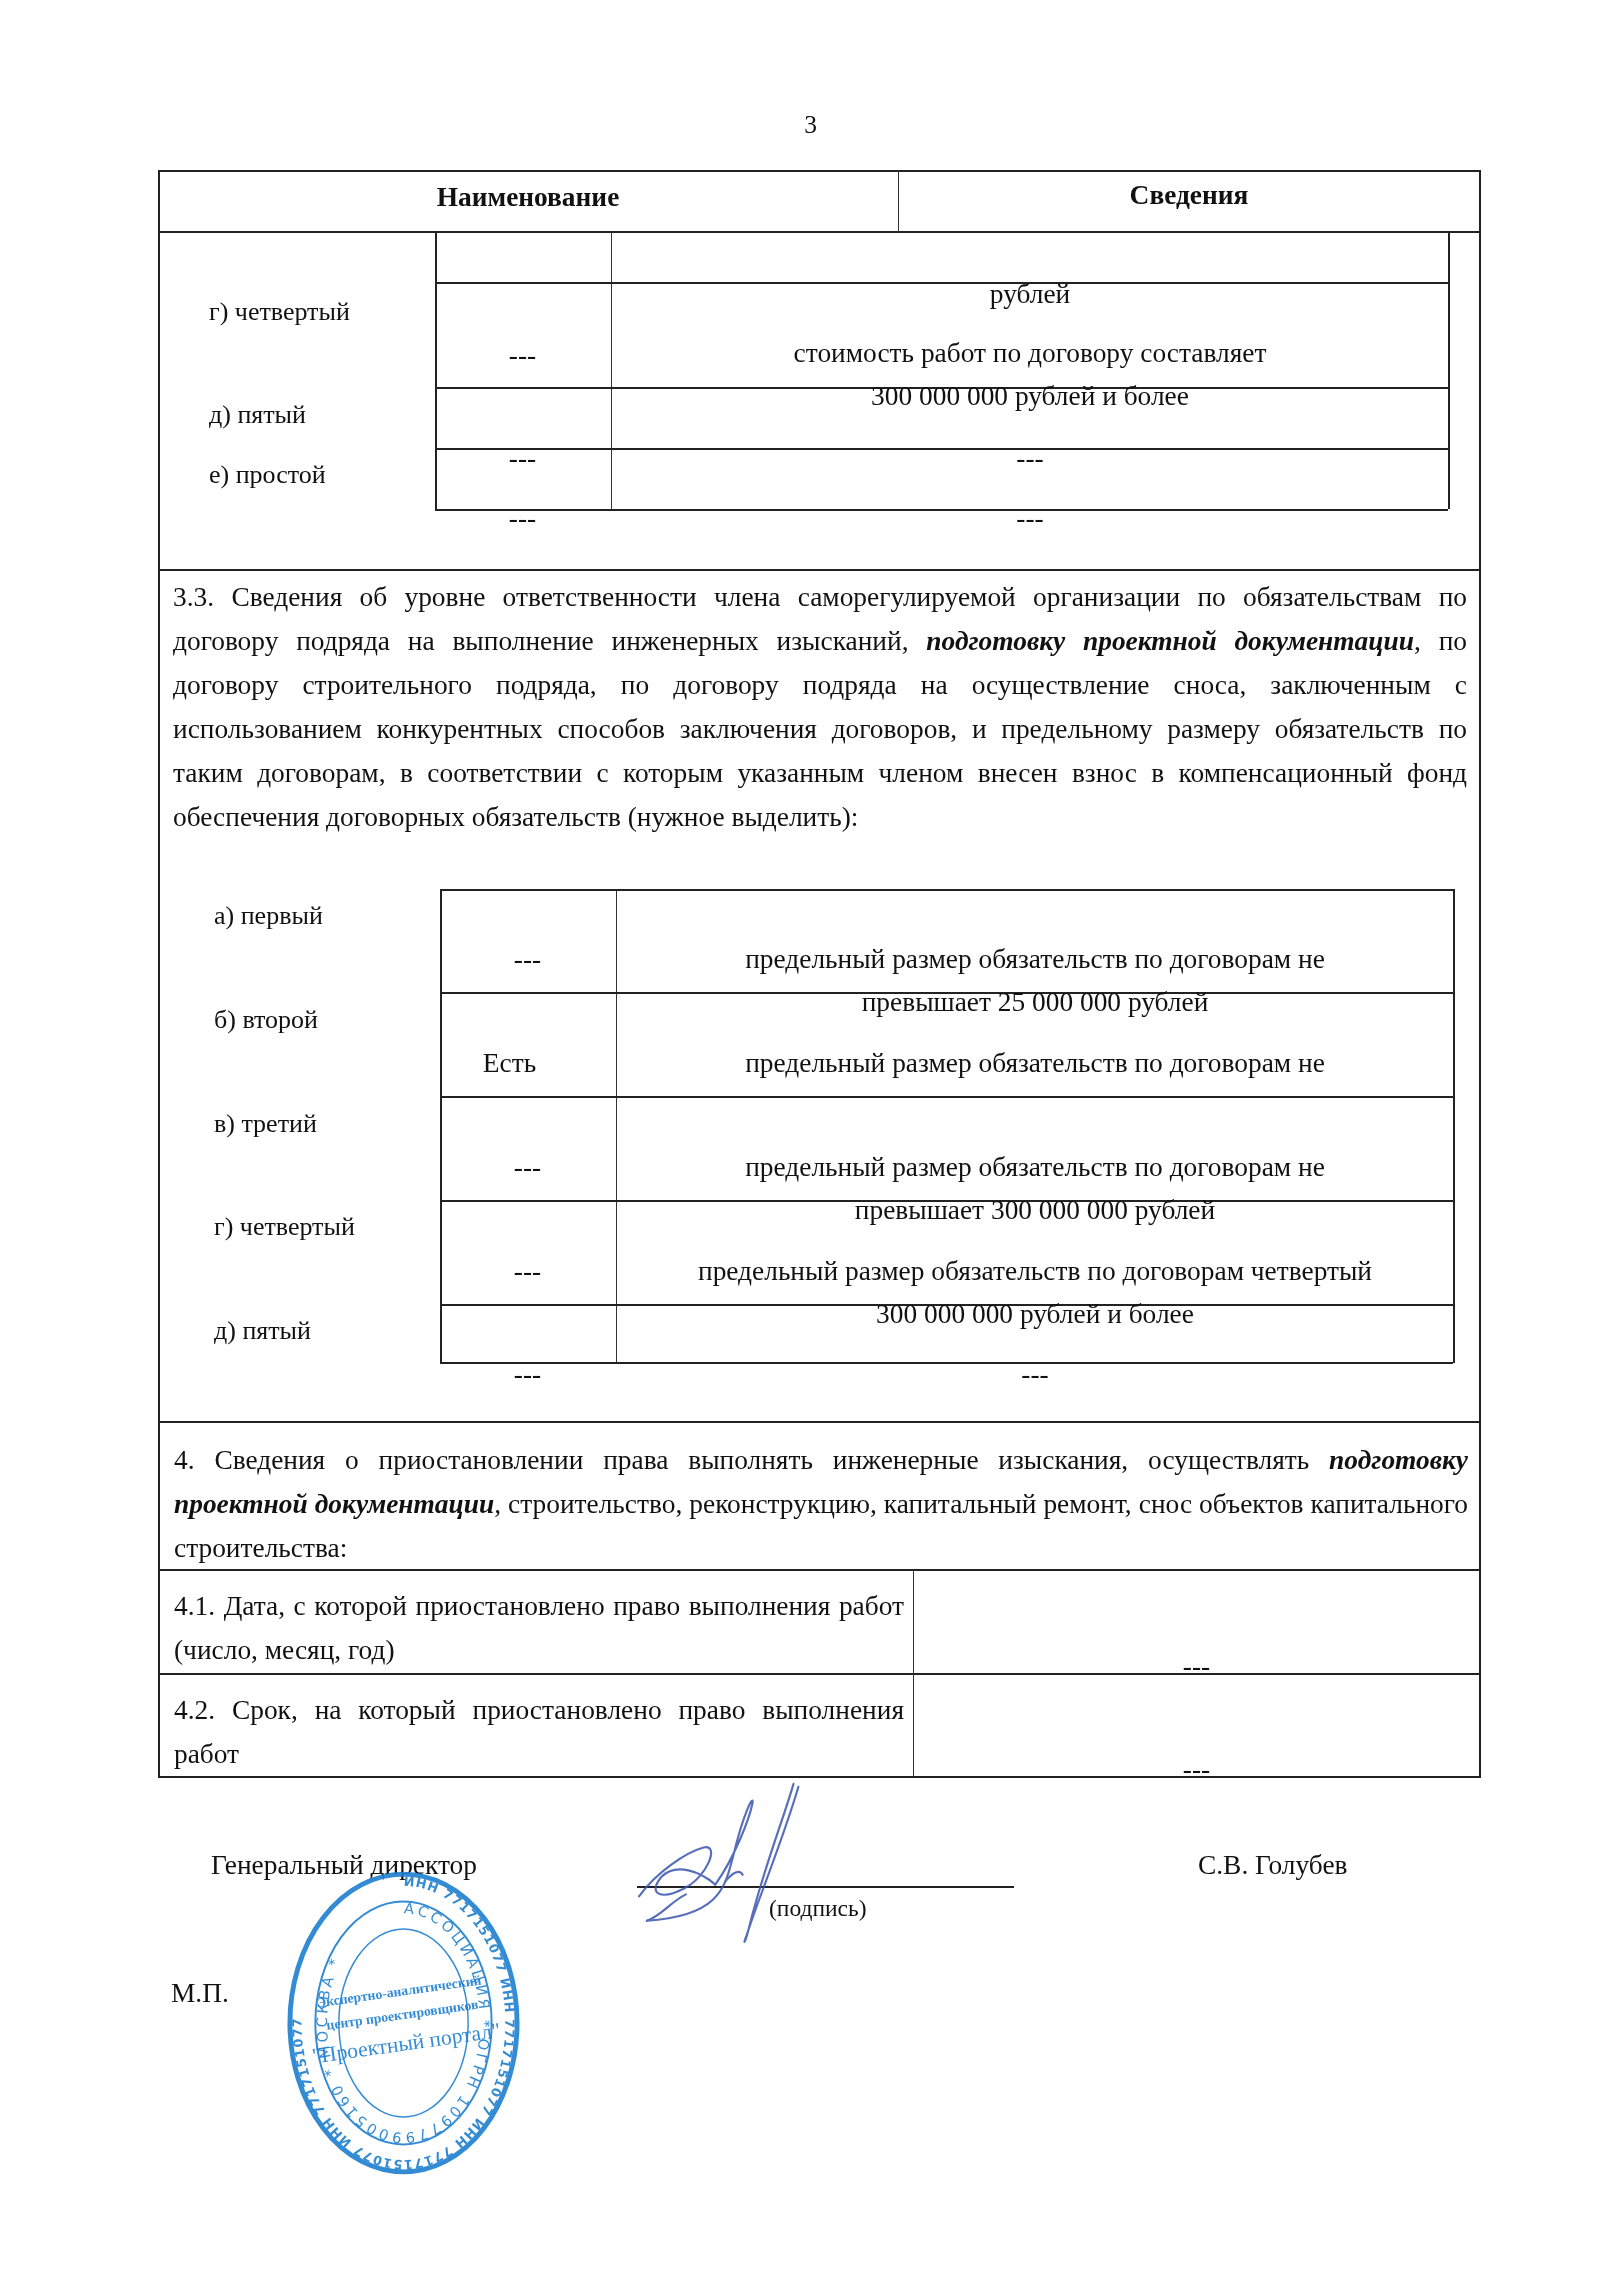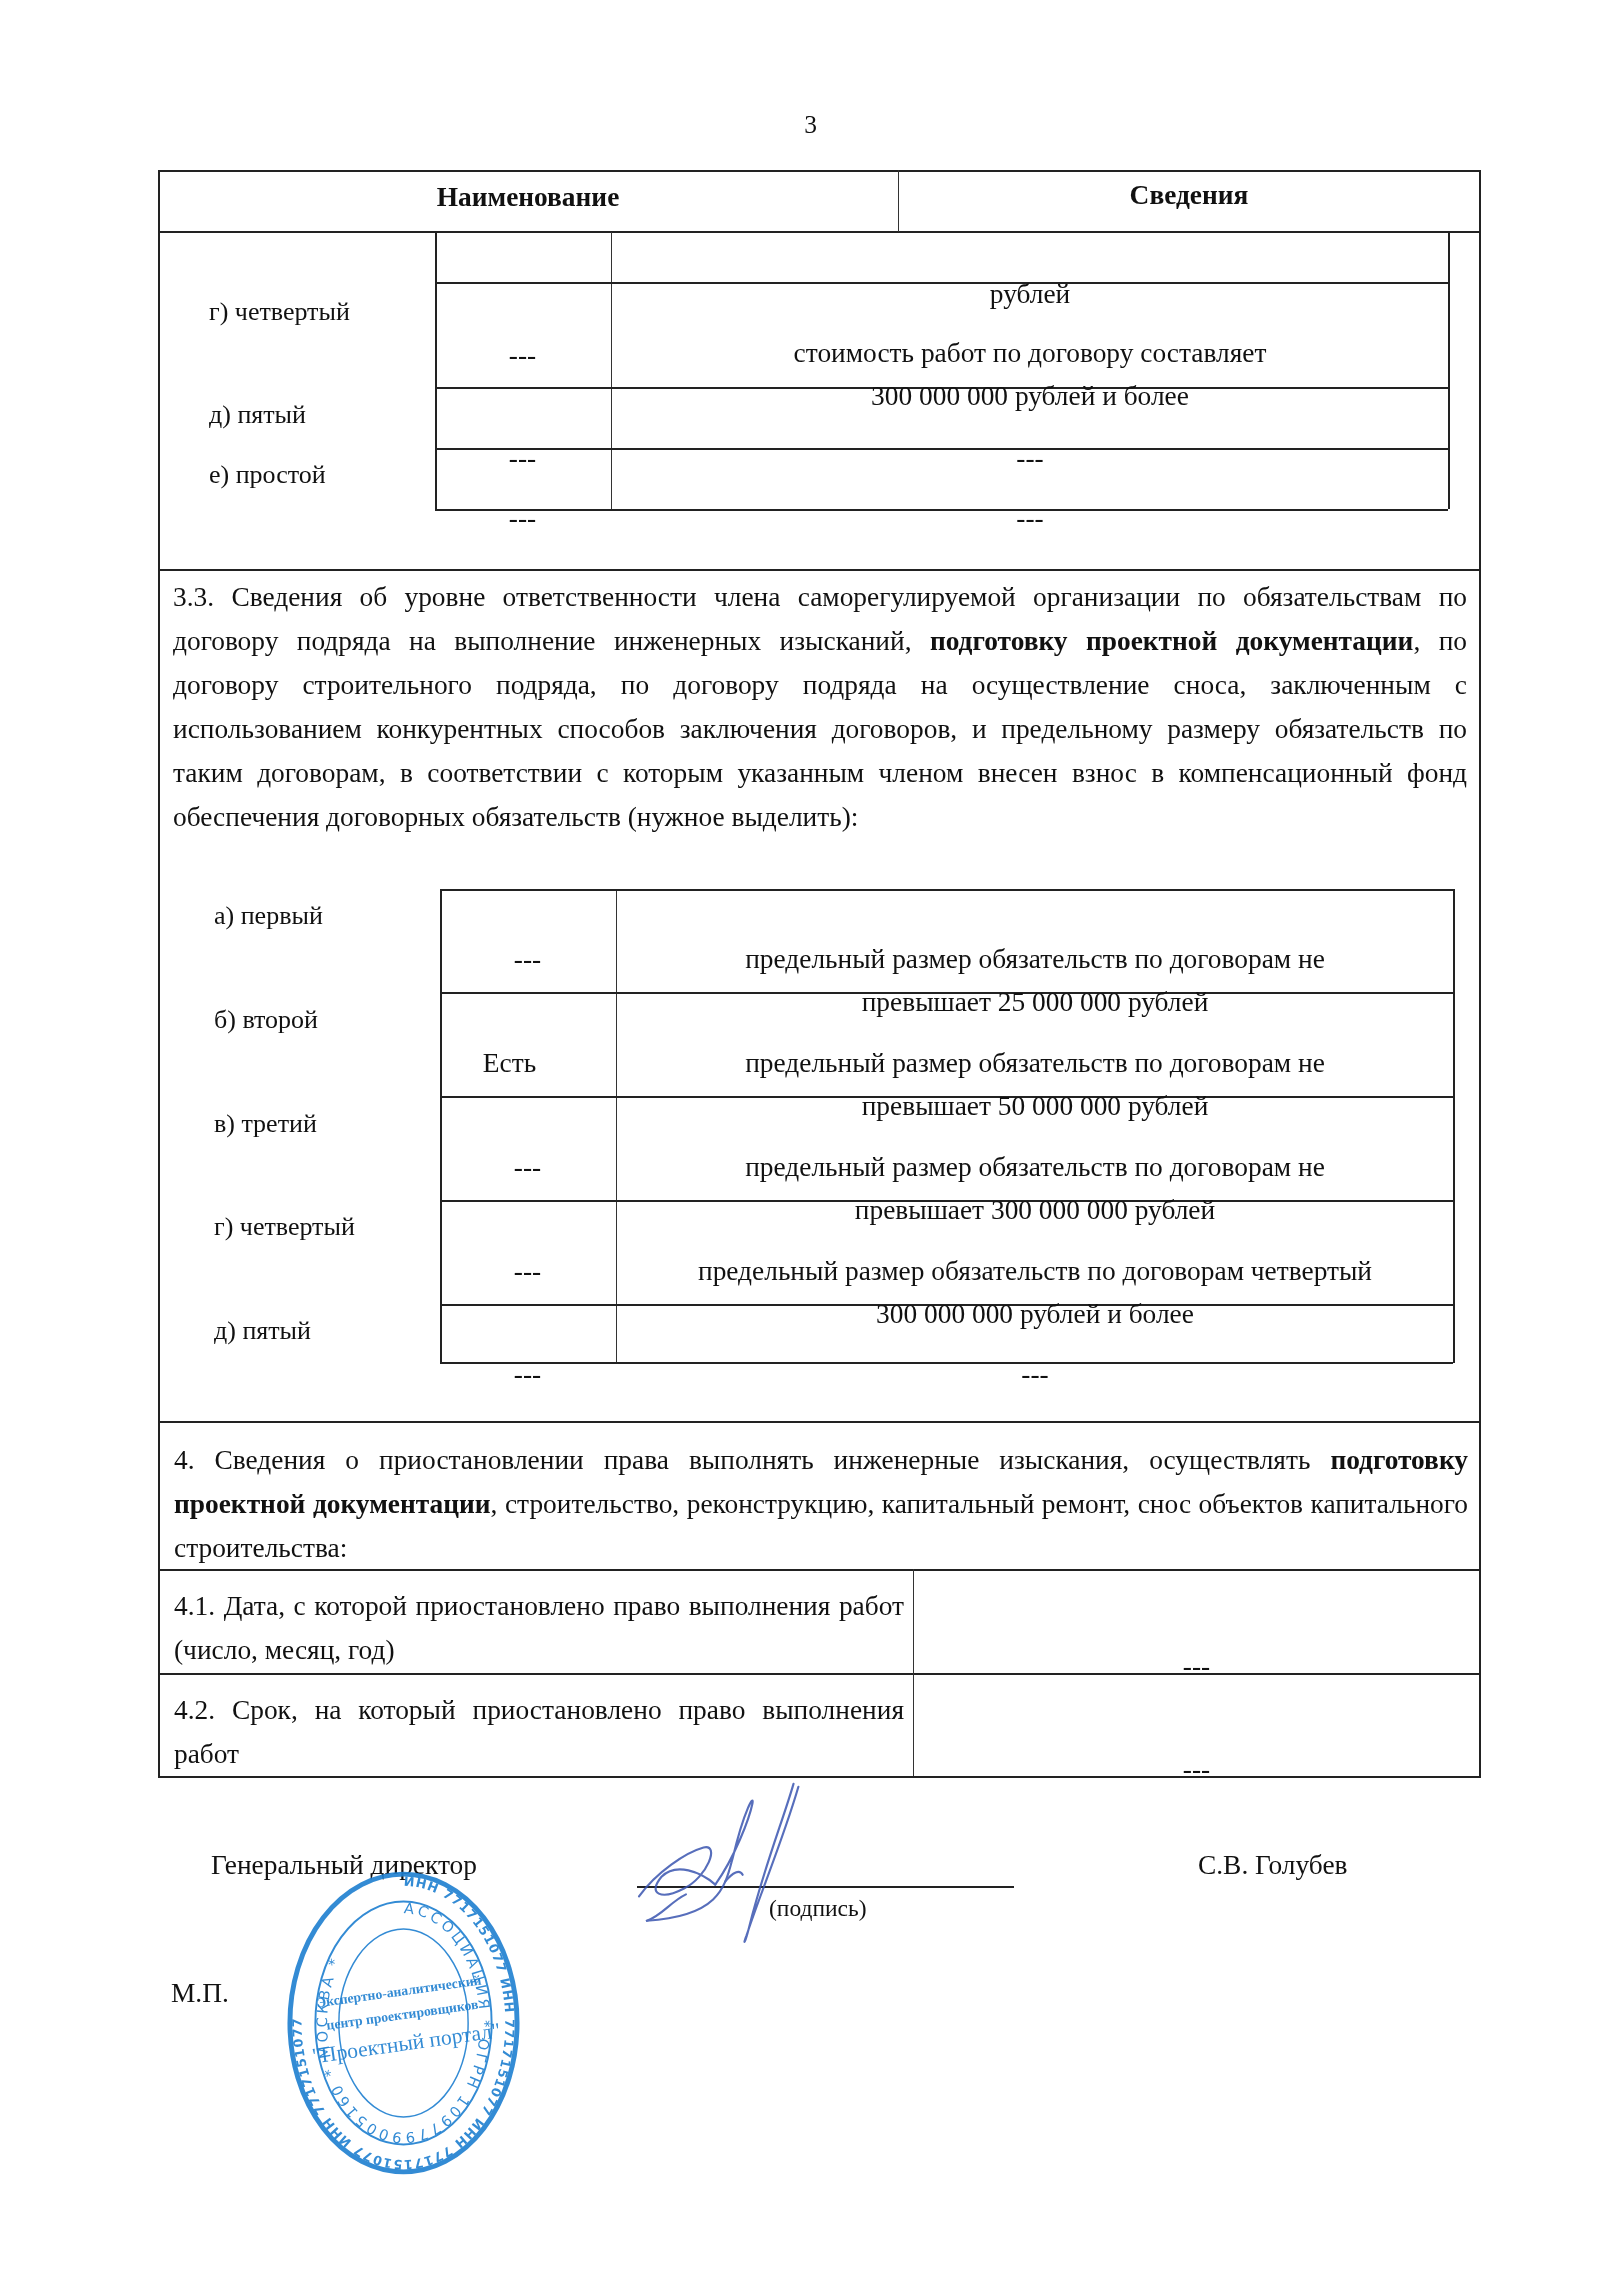--- a/index.html
+++ b/index.html
@@ -7,21 +7,21 @@
          font-family:"Liberation Serif", "DejaVu Serif", serif; color:#111; }
   .abs { position:absolute; }
   .page-num { left:0; width:1621px; top:110px; text-align:center; font-size:25.5px; }
   .line-h { position:absolute; height:0; border-top:2px solid #222; }
   .line-v { position:absolute; width:0; border-left:2px solid #222; }
   .thin-v { position:absolute; width:0; border-left:1.5px solid #333; }
   .hdr { font-weight:bold; font-size:27.4px; text-align:center; }
   .cell { position:absolute; font-size:27.4px; line-height:43px; text-align:center; display:flex; align-items:flex-start; justify-content:center;margin-top:40px; }
   .label { position:absolute; font-size:26px; }
   .para { position:absolute; font-size:27.4px; line-height:44px; text-align:justify; text-align-last:left; }
-  .para b { font-weight:bold; }
+  .para b { font-weight:bold;font-style:italic; }
   .sig { position:absolute; font-size:27.4px; }
 </style>
 </head>
 <body>
 
 <div class="abs page-num">3</div>
 
 <div>
   <div class="line-h" style="left:158px; width:1323px; top:170px;"></div>
   <div class="line-h" style="left:158px; width:1323px; top:231px;"></div>
@@ -89,21 +89,20 @@
     <div class="cell" style="left:616px; width:838px; top:898px; flex-direction:column; align-items:center;">
       <span>предельный размер обязательств по договорам не</span>
       <span>превышает 25 000 000 рублей</span>
     </div>
   </div>
   <div>
     <div class="label" style="left:214px; top:1005px;">б) второй</div>
     <div class="cell" style="left:440px; width:139px; top:1002px;">Есть</div>
     <div class="cell" style="left:616px; width:838px; top:1002px; flex-direction:column; align-items:center;">
       <span>предельный размер обязательств по договорам не</span>
-      <span>превышает 50 000 000 рублей</span>
     </div>
   </div>
   <div>
     <div class="label" style="left:214px; top:1109px;">в) третий</div>
     <div class="cell" style="left:440px; width:175px; top:1106px;">---</div>
     <div class="cell" style="left:616px; width:838px; top:1106px; flex-direction:column; align-items:center;">
       <span>предельный размер обязательств по договорам не</span>
       <span>превышает 300 000 000 рублей</span>
     </div>
   </div>

